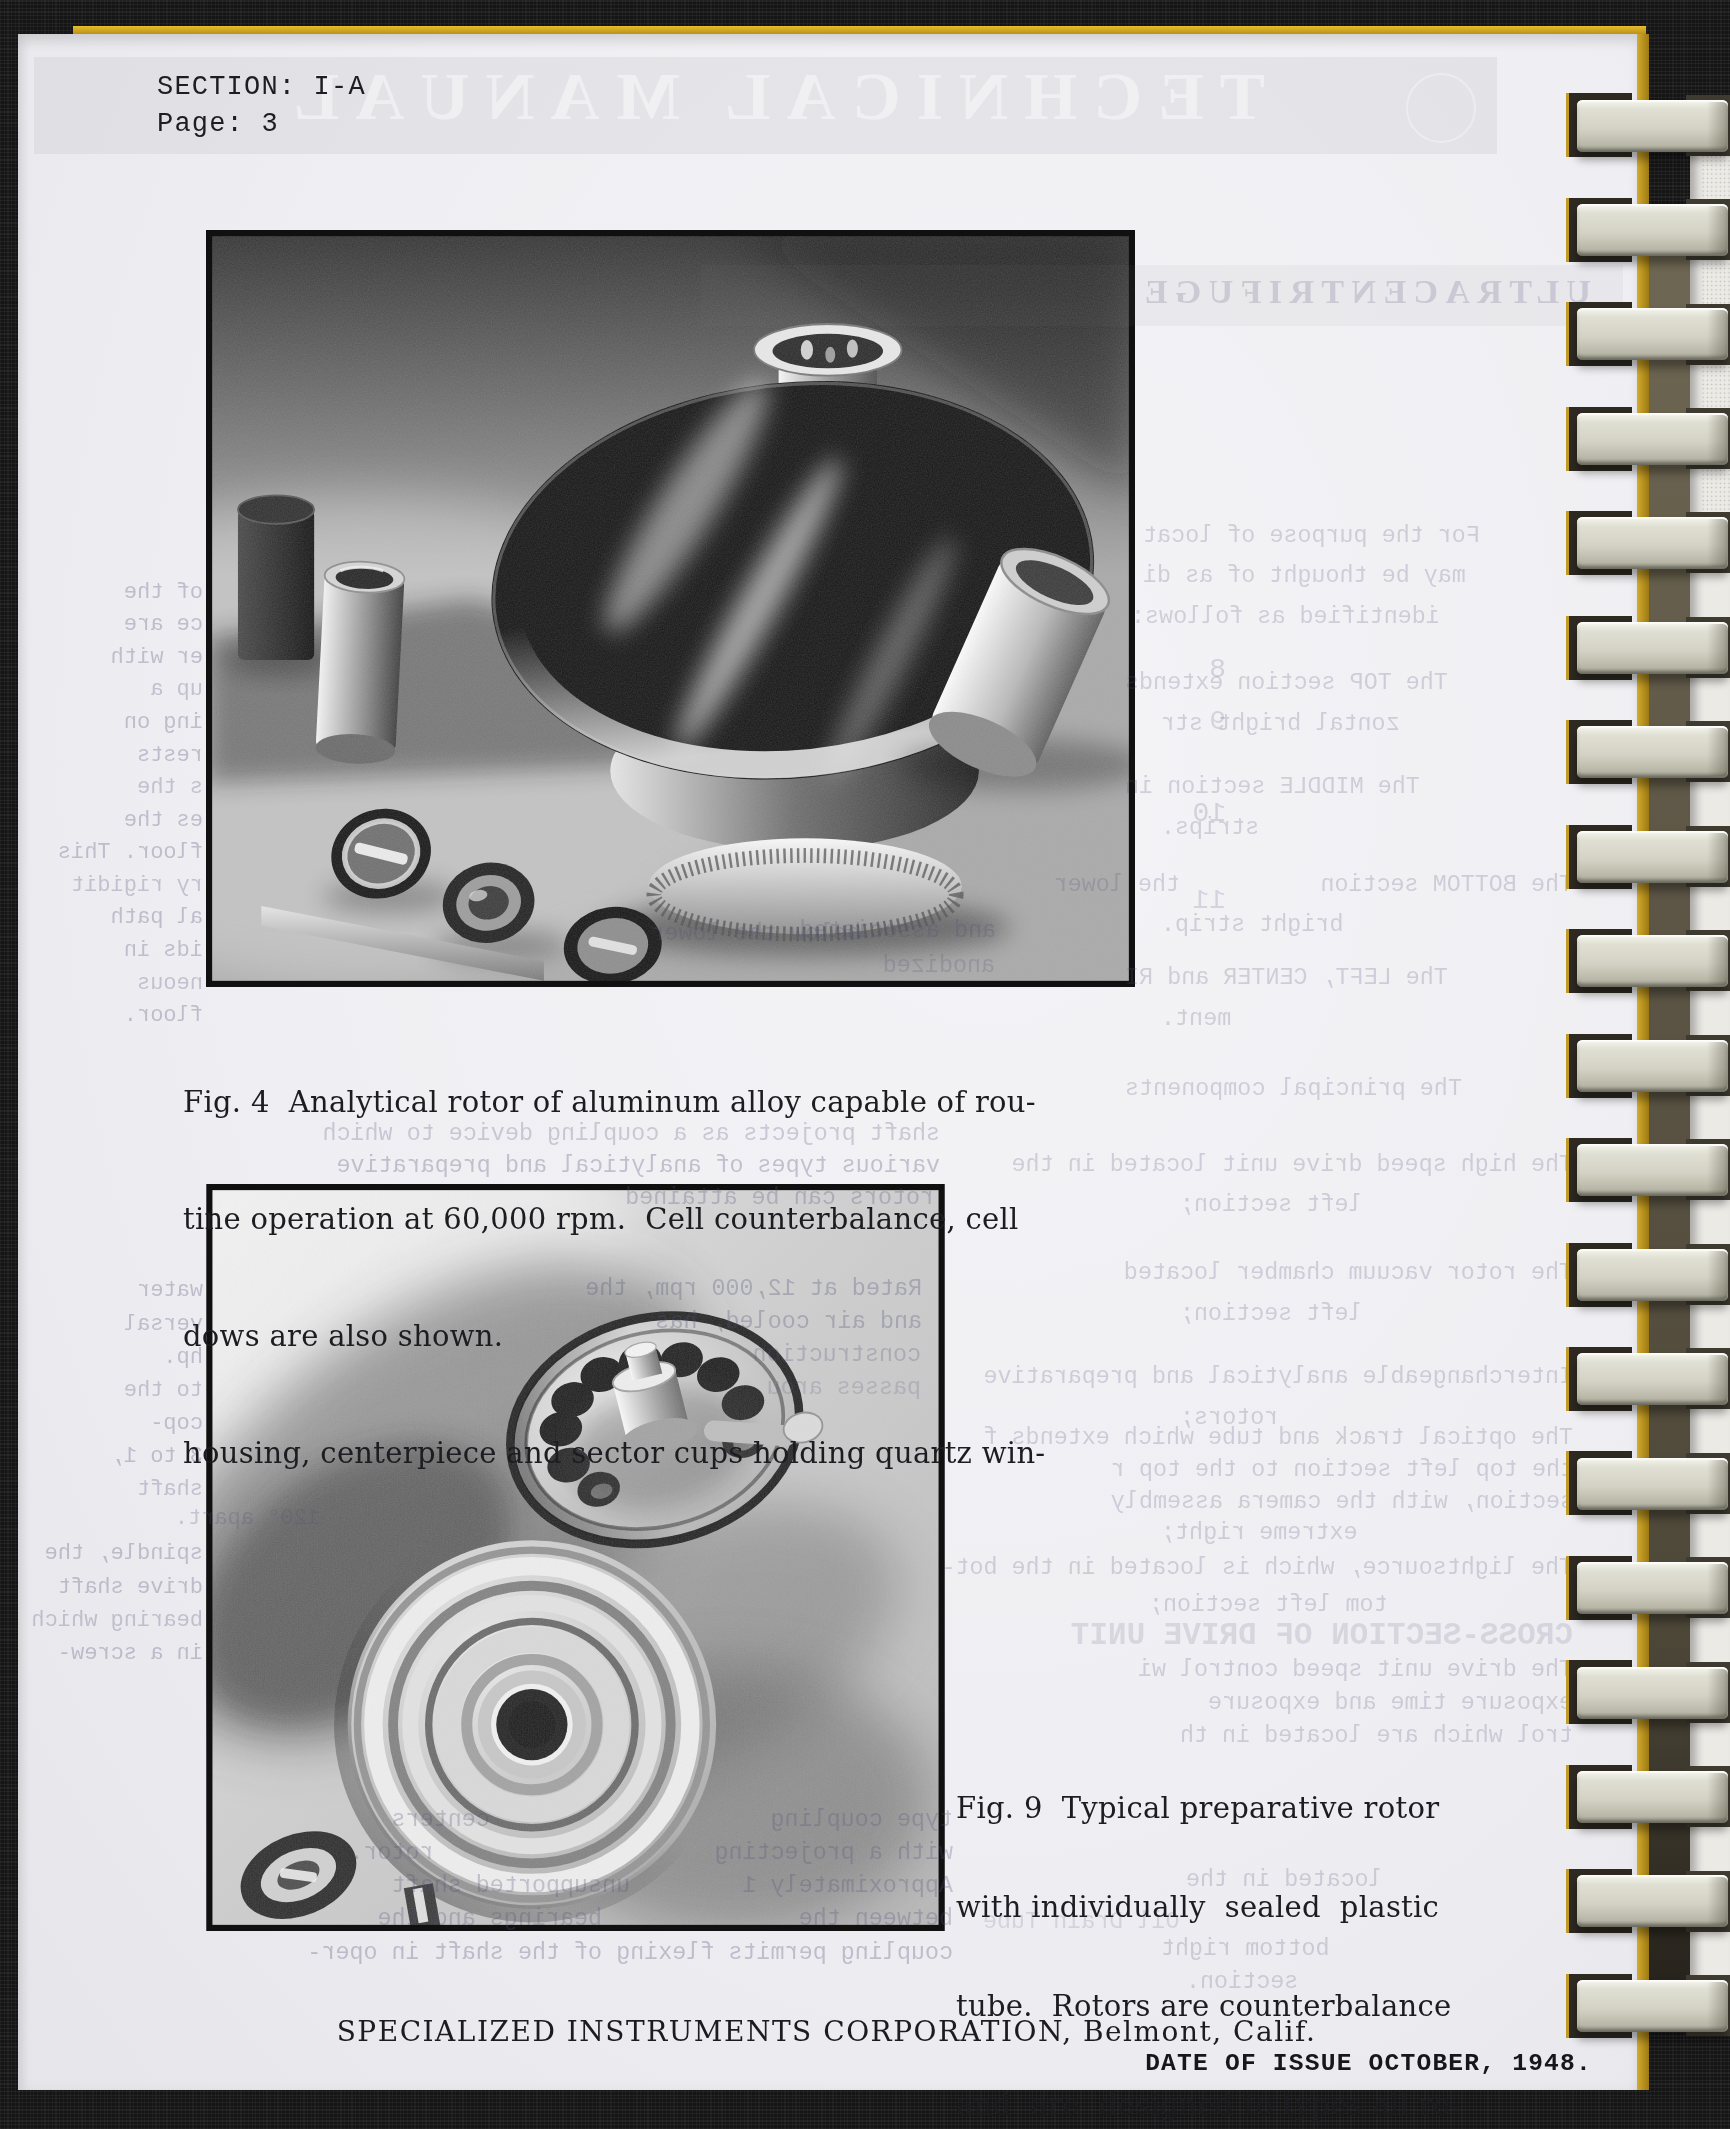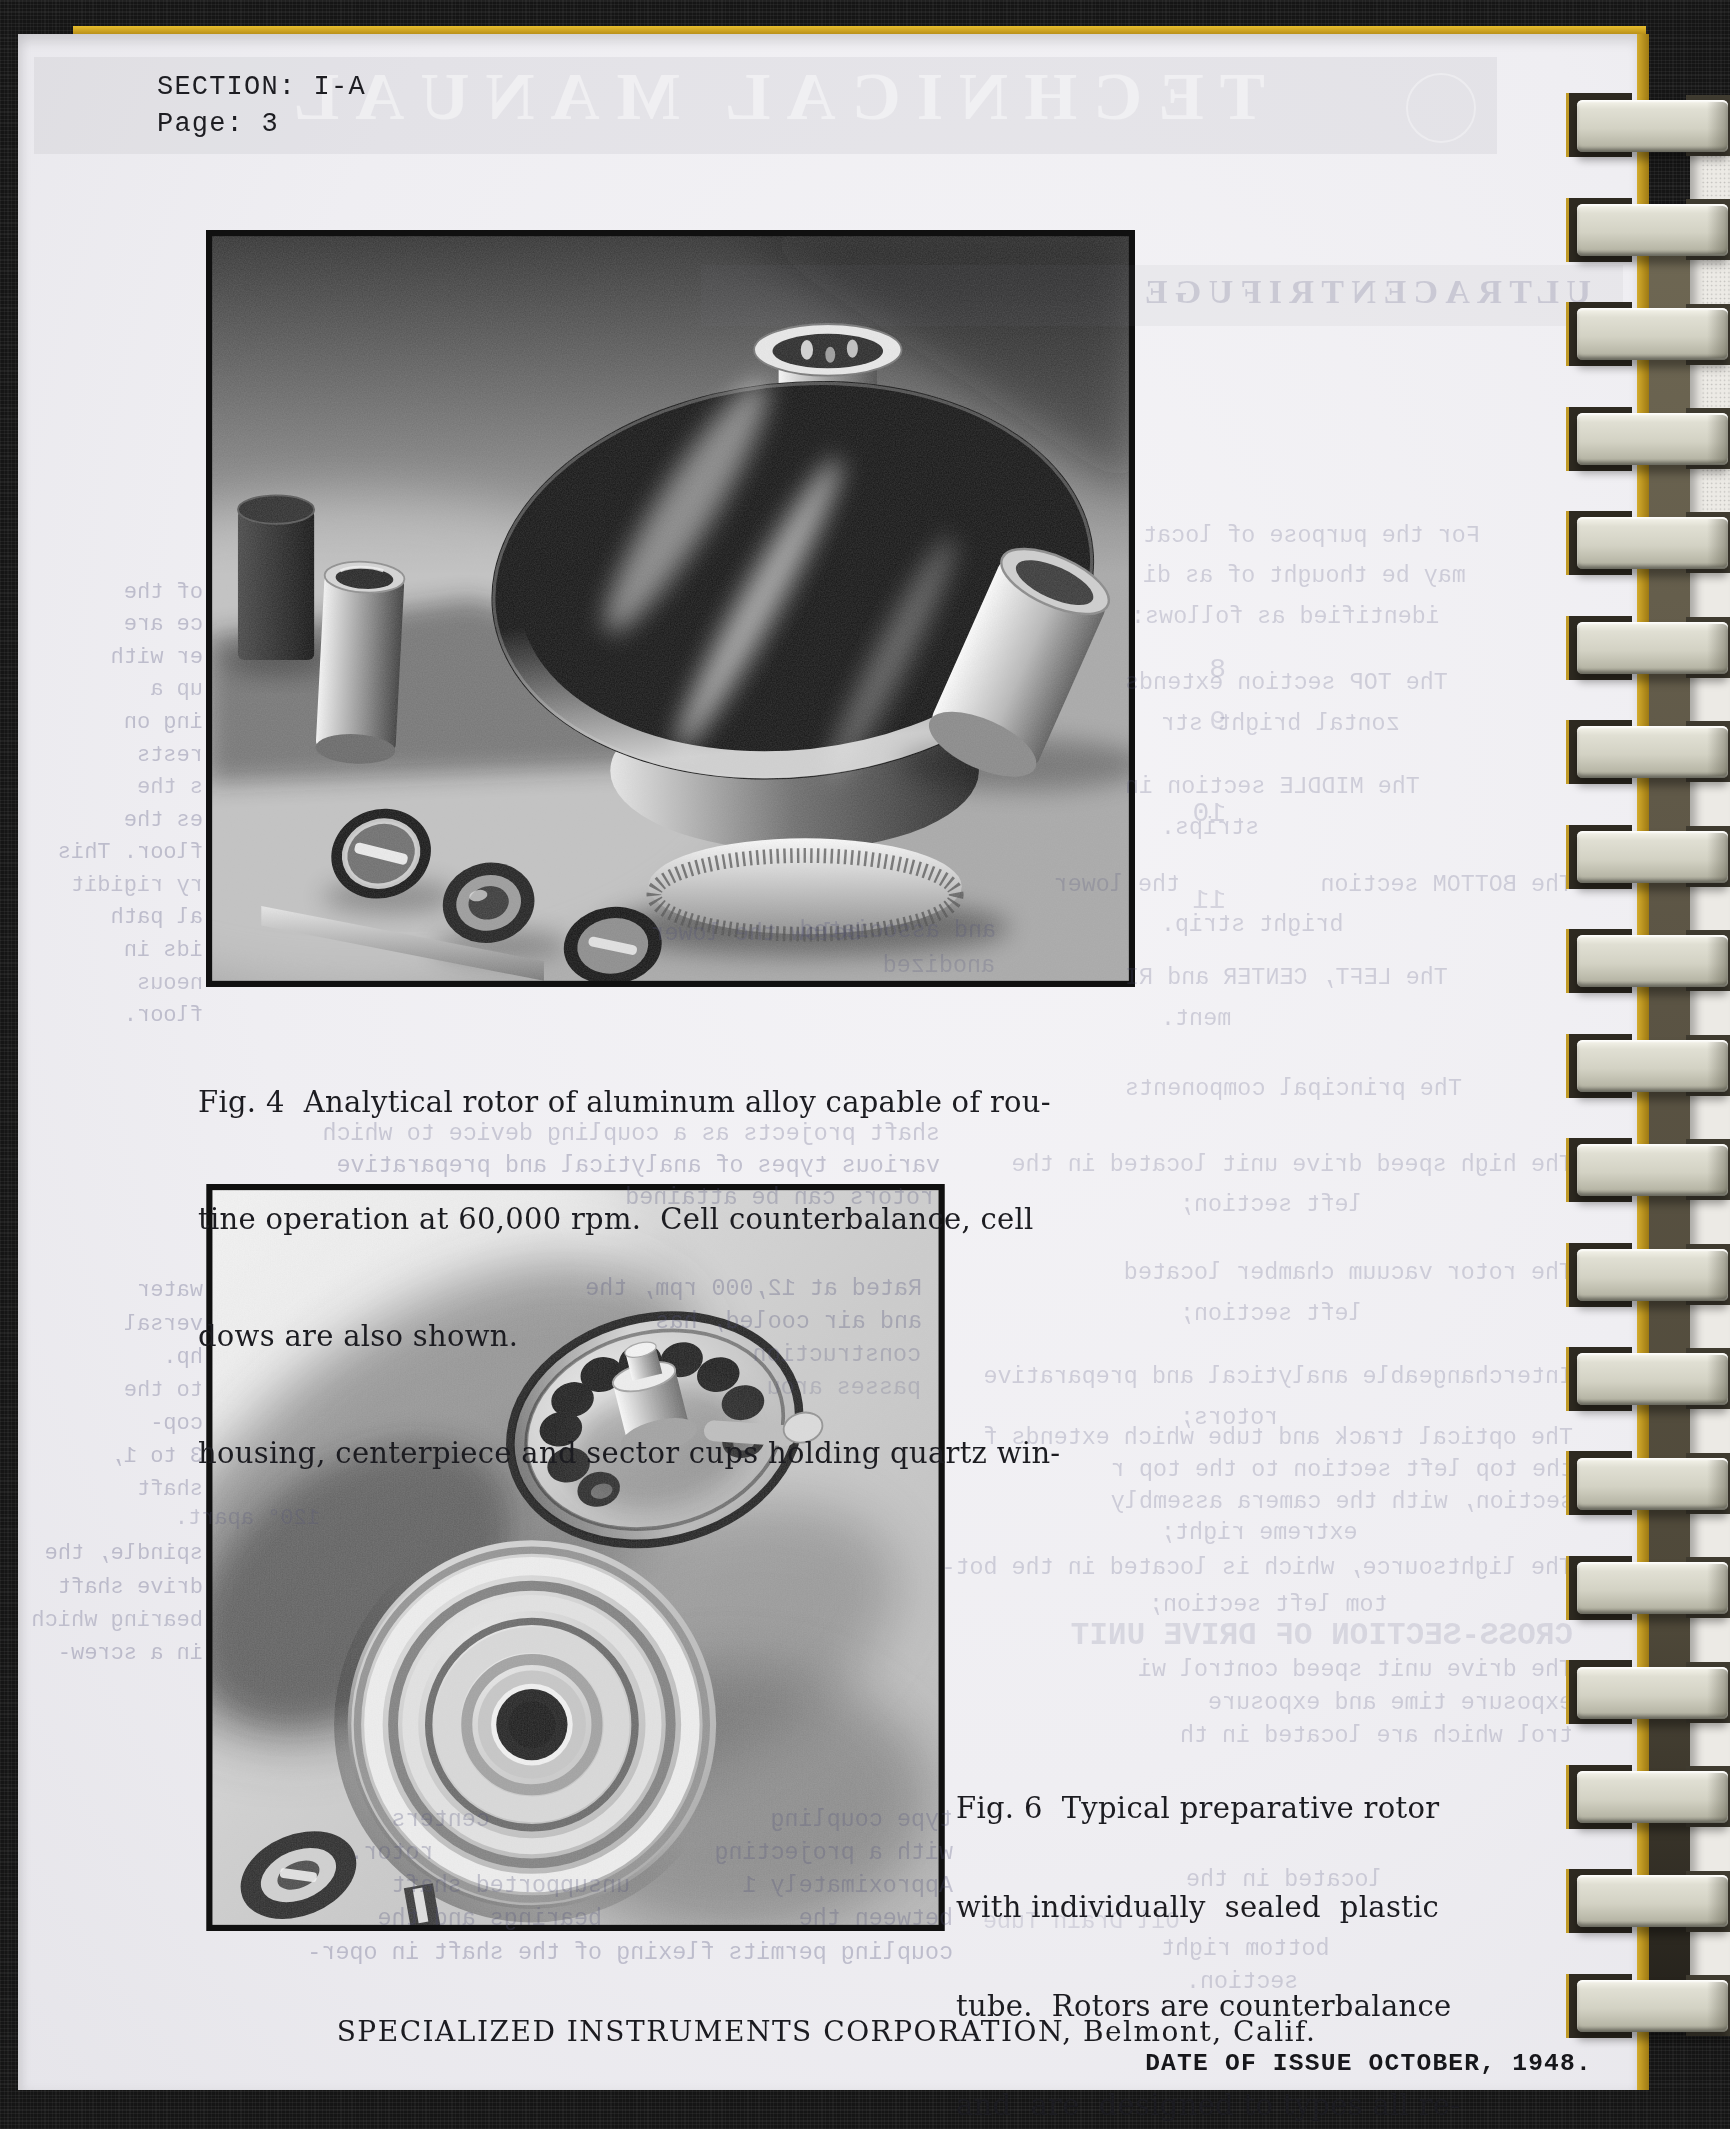--- a/index.html
+++ b/index.html
@@ -29,21 +29,21 @@
   .loop-slot-r{position:absolute;left:1686px;width:44px;background:#3f3b30;}
   .loop-bar{position:absolute;left:1577px;width:151px;height:52px;border-radius:5.5px;
     background:linear-gradient(180deg,#f6f5ec 0%,#e0dfd3 18%,#d3d2c4 55%,#b7b6a6 88%,#8f8e80 100%);
     box-shadow:0 7.4px 8.6px rgba(0,0,0,.35), inset 0 1.8px 1.8px rgba(255,255,255,.9), inset 0 -3.1px 3.7px rgba(0,0,0,.28);}
   .loop-bar .endcap{position:absolute;right:0;top:4%;width:21px;height:92%;border-radius:0 5.5px 5.5px 0;
     background:linear-gradient(90deg,rgba(0,0,0,0),rgba(80,78,62,.45));}
   
   .typew{font-family:"Liberation Mono", monospace;color:#1d1d22;}
   #page-header{position:absolute;left:157px;top:69px;font-size:27px;line-height:37px;letter-spacing:1.2px;}
   .cap{position:absolute;color:#1c1c21;font-family:"DejaVu Serif", serif;white-space:pre;}
-  #fig4-caption{left:198px;top:1005px;width:946px;font-size:29px;line-height:39px;letter-spacing:0.3px;}
+  #fig4-caption{left:183px;top:1005px;width:946px;font-size:29px;line-height:39px;letter-spacing:0.3px;}
   #fig5-caption{left:956px;top:1726px;width:633px;font-size:29px;line-height:33px;letter-spacing:0.3px;}
   #footer-line{position:absolute;left:203px;top:1975px;width:1247px;text-align:center;
     font-family:"DejaVu Serif", serif;font-size:28px;letter-spacing:1.5px;color:#1b1b20;margin-top:40px;}
   #date-line{position:absolute;left:1045px;top:2050px;width:547px;text-align:right;
     font-family:"Liberation Mono", monospace;font-weight:bold;font-size:24.6px;letter-spacing:1.2px;color:#17171b;}
   
   #ghost-layer{position:absolute;inset:0;pointer-events:none;}
   .ghost{position:absolute;font-family:"Liberation Mono", monospace;color:#52527a;
     transform:scaleX(-1);white-space:pre;line-height:1.05;}
   .ghost-band{position:absolute;pointer-events:none;}
@@ -393,21 +393,21 @@
   </div>
 
   <div class="cap" id="fig4-caption">
     <div>Fig. 4  Analytical rotor of aluminum alloy capable of rou-</div>
     <div>tine operation at 60,000 rpm.  Cell counterbalance, cell</div>
     <div>dows are also shown.</div>
     <div>housing, centerpiece and sector cups holding quartz win-</div>
   </div>
 
   <div class="cap" id="fig5-caption">
-    <div>Fig. 6  Typical preparative rotor</div>
+    <div>Fig. 9  Typical preparative rotor</div>
     <div>with individually  sealed  plastic</div>
     <div>tube.  Rotors are counterbalance</div>
     <div>and  are  designed to types all re-</div>
     
     
     
   </div>
 
   <div id="footer-line">SPECIALIZED INSTRUMENTS CORPORATION, Belmont, Calif.</div>
   <div id="date-line">DATE OF ISSUE OCTOBER, 1948.</div>

